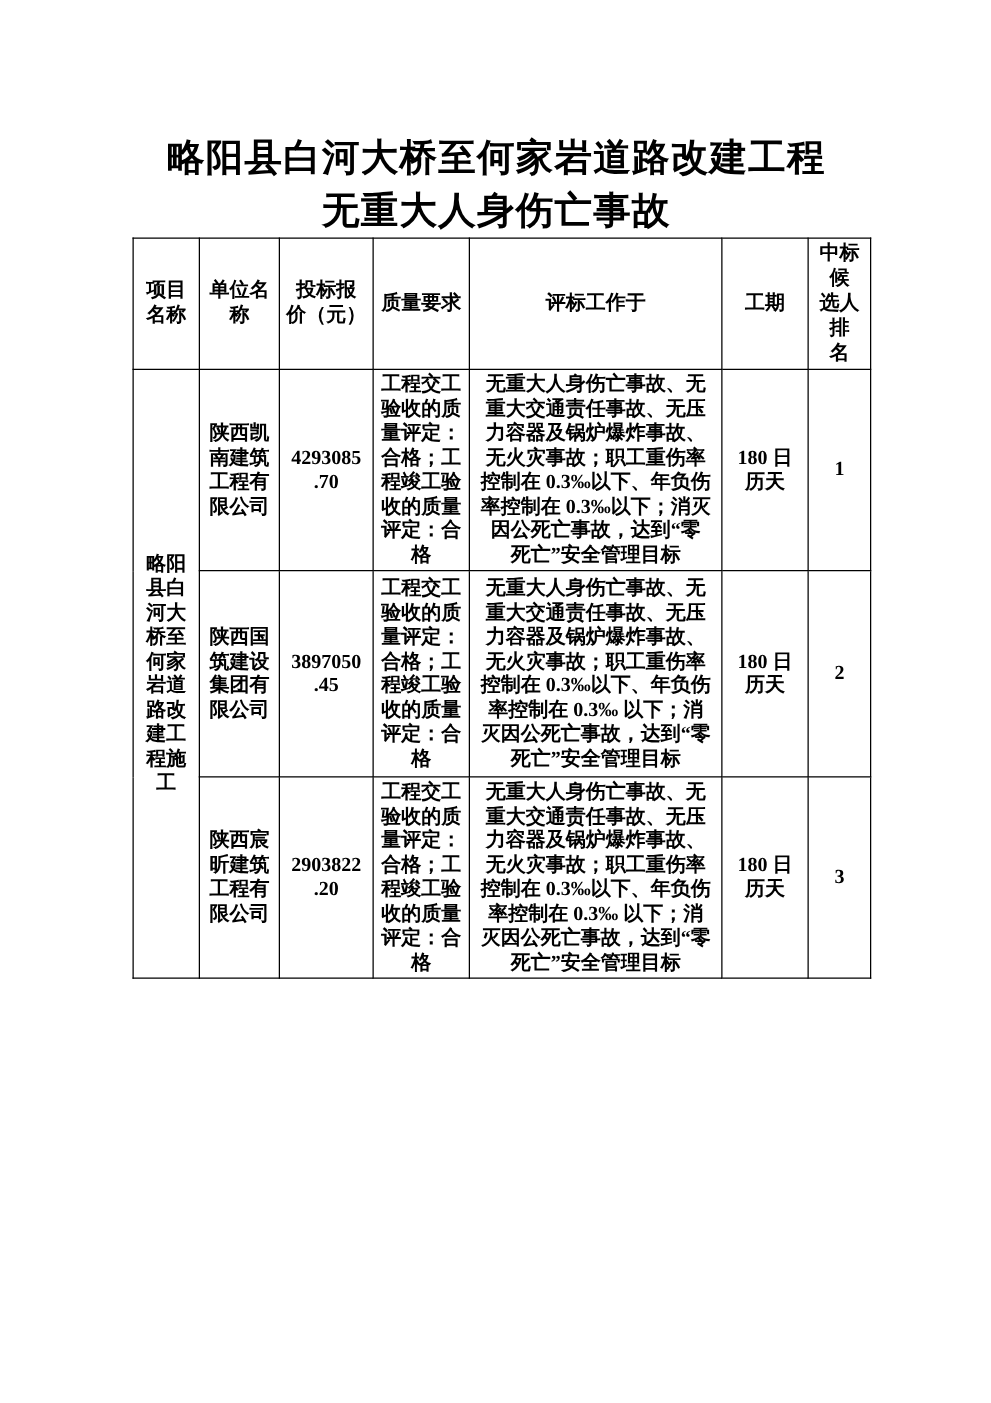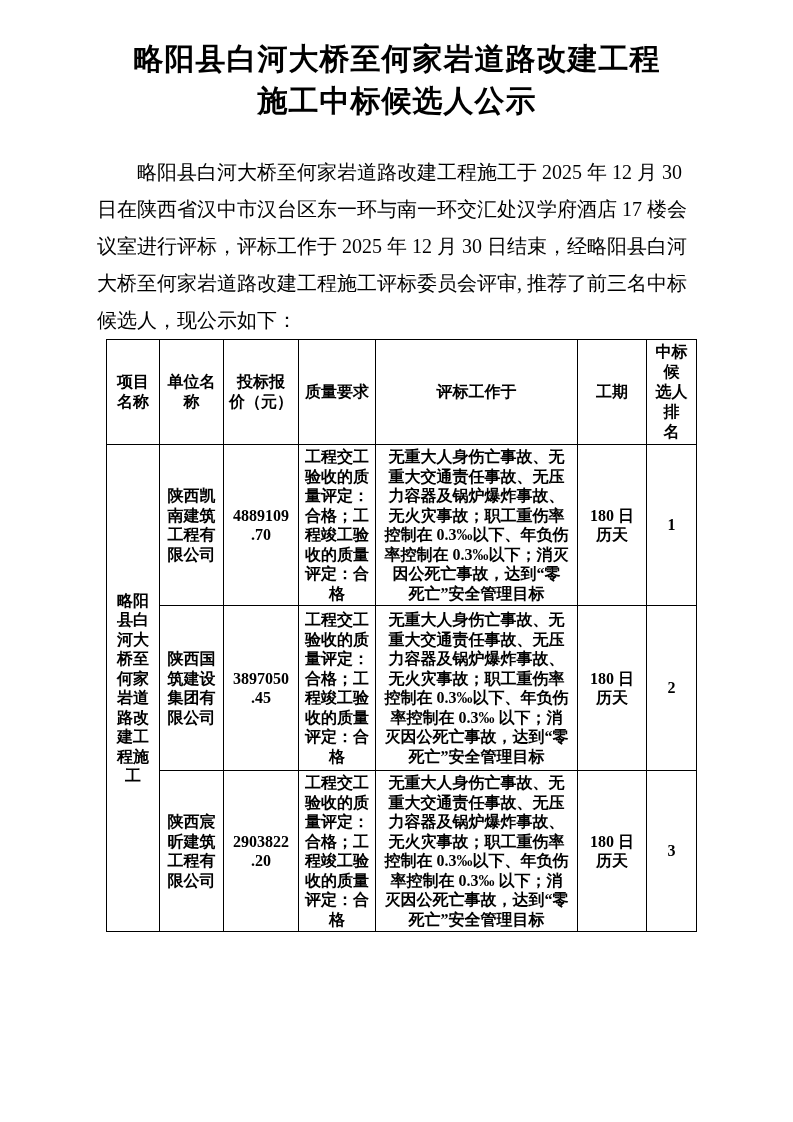--- a/index.html
+++ b/index.html
@@ -10,21 +10,21 @@
   body {
     width: 793px;
     height: 1122px;
     overflow: hidden;
     font-family: "Liberation Serif", "DejaVu Serif", serif;
     color: #000000;
   }
   .page {
     width: 600px;
     margin-left: 97px;
-    padding-top: 38px;
+    padding-top: 106px;
   }
   .doc-title {
     text-align: center;
     font-size: 30px;
     font-weight: bold;
     line-height: 42px;
     letter-spacing: 1px;
   }
   .intro {
     margin-top: 32px;
@@ -70,28 +70,23 @@
   tr.row-2 { height: 165px; }
   tr.row-3 { height: 160px; }
 </style>
 </head>
 <body>
 
 <div class="page">
 
   <div class="doc-title">
     <div>略阳县白河大桥至何家岩道路改建工程</div>
-    <div>施工中标候选人公示</div>
+    <div>无重大人身伤亡事故</div>
   </div>
 
-  <div class="intro">　　略阳县白河大桥至何家岩道路改建工程施工于 2025 年 12 月 30
-日在陕西省汉中市汉台区东一环与南一环交汇处汉学府酒店 17 楼会
-议室进行评标，评标工作于 2025 年 12 月 30 日结束，经略阳县白河
-大桥至何家岩道路改建工程施工评标委员会评审, 推荐了前三名中标
-候选人，现公示如下：</div>
 
 
   <table class="bid-table">
     <colgroup>
       <col style="width:53px">
       <col style="width:64px">
       <col style="width:75px">
       <col style="width:77px">
       <col style="width:202px">
       <col style="width:69px">
@@ -120,21 +115,21 @@
 何家
 岩道
 路改
 建工
 程施
 工</td>
       <td>陕西凯
 南建筑
 工程有
 限公司</td>
-      <td>4889109
+      <td>4293085
 .70</td>
       <td>工程交工
 验收的质
 量评定：
 合格；工
 程竣工验
 收的质量
 评定：合
 格</td>
       <td>无重大人身伤亡事故、无

